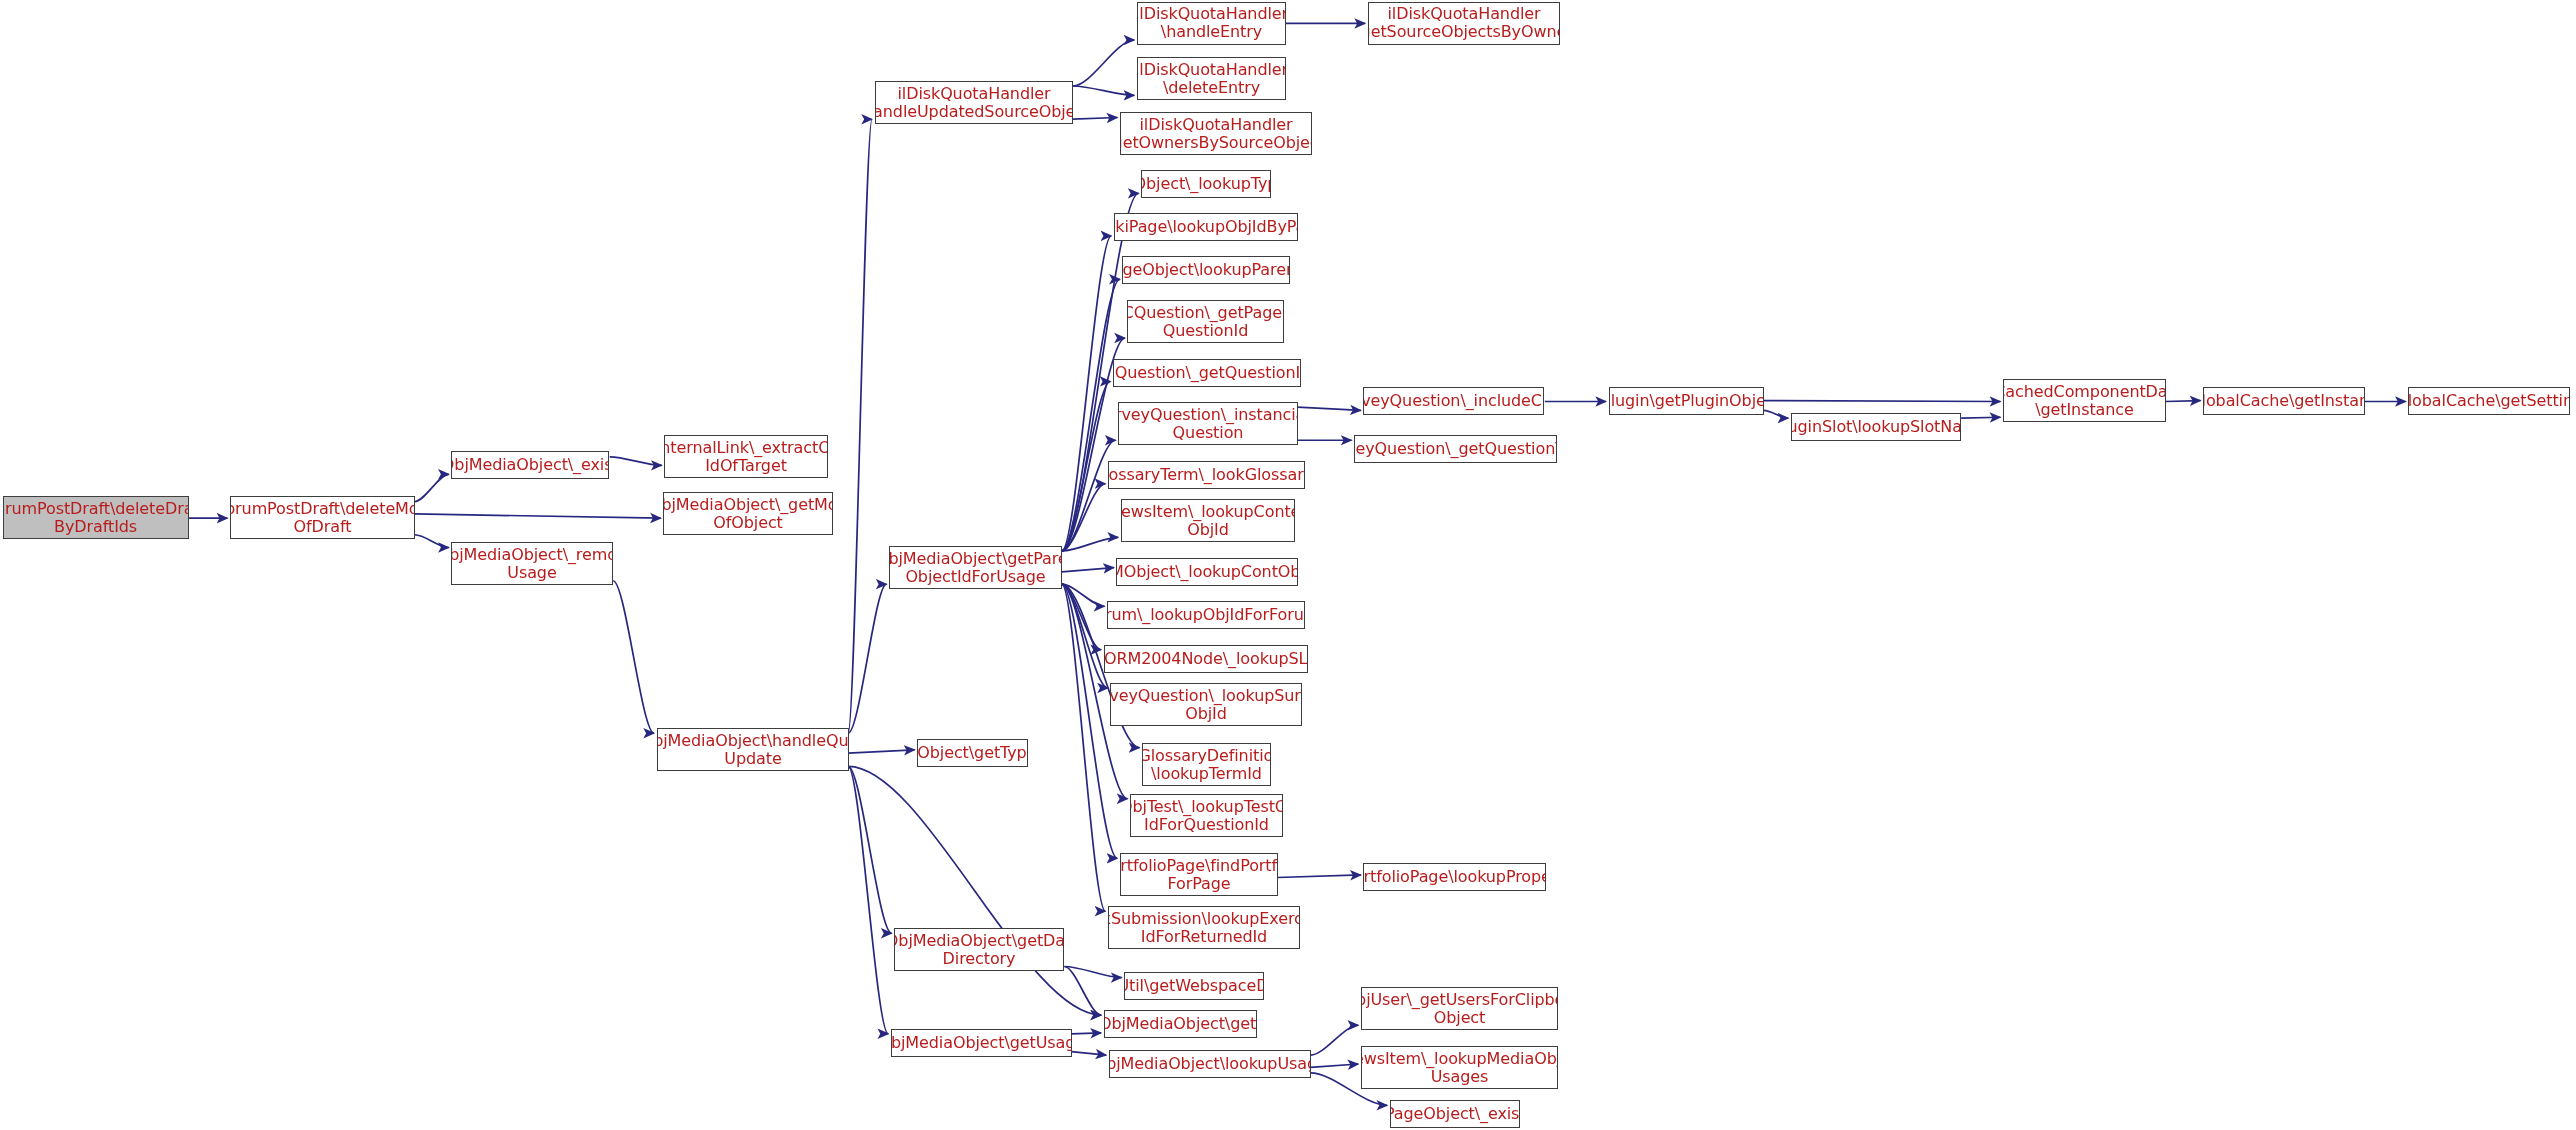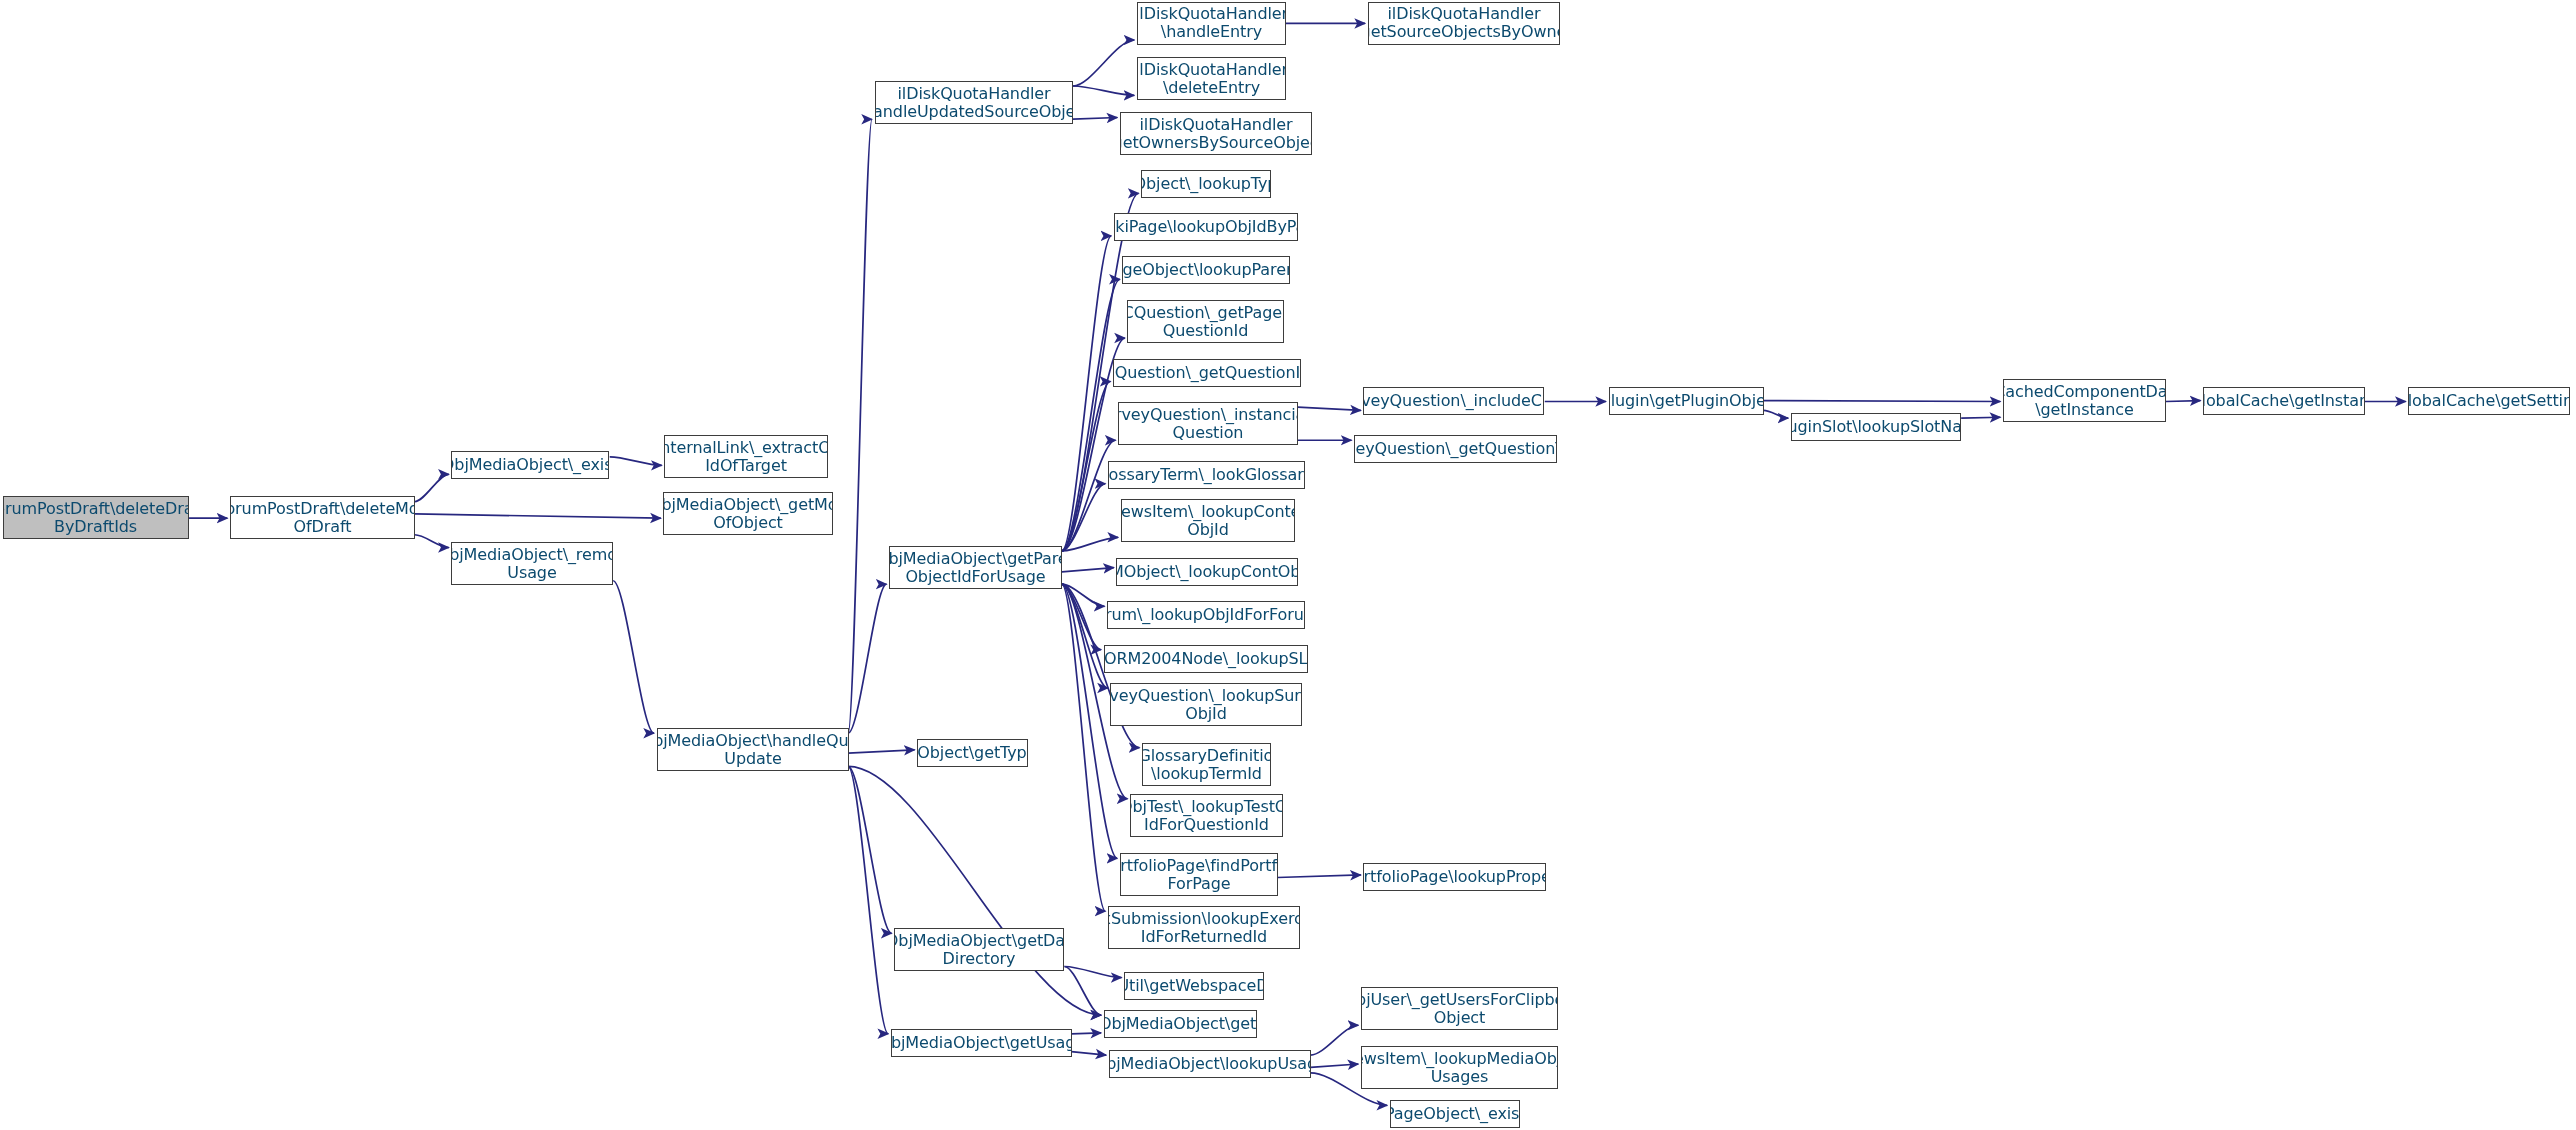--- a/index.html
+++ b/index.html
@@ -21,21 +21,21 @@
     top: 0;
     width: 2576px;
     height: 1130px;
     pointer-events: none;
   }
   .node {
     position: absolute;
     box-sizing: border-box;
     border: 1.7px solid #3d3d3d;
     background: #ffffff;
-    color: #0c4a6e;
+    color: #b91c1c;
     display: flex;
     align-items: center;
     justify-content: center;
     text-align: center;
     line-height: 1.12;
     letter-spacing: -0.1px;
     white-space: pre-line;
     overflow: hidden;
     z-index: 2;
   }

